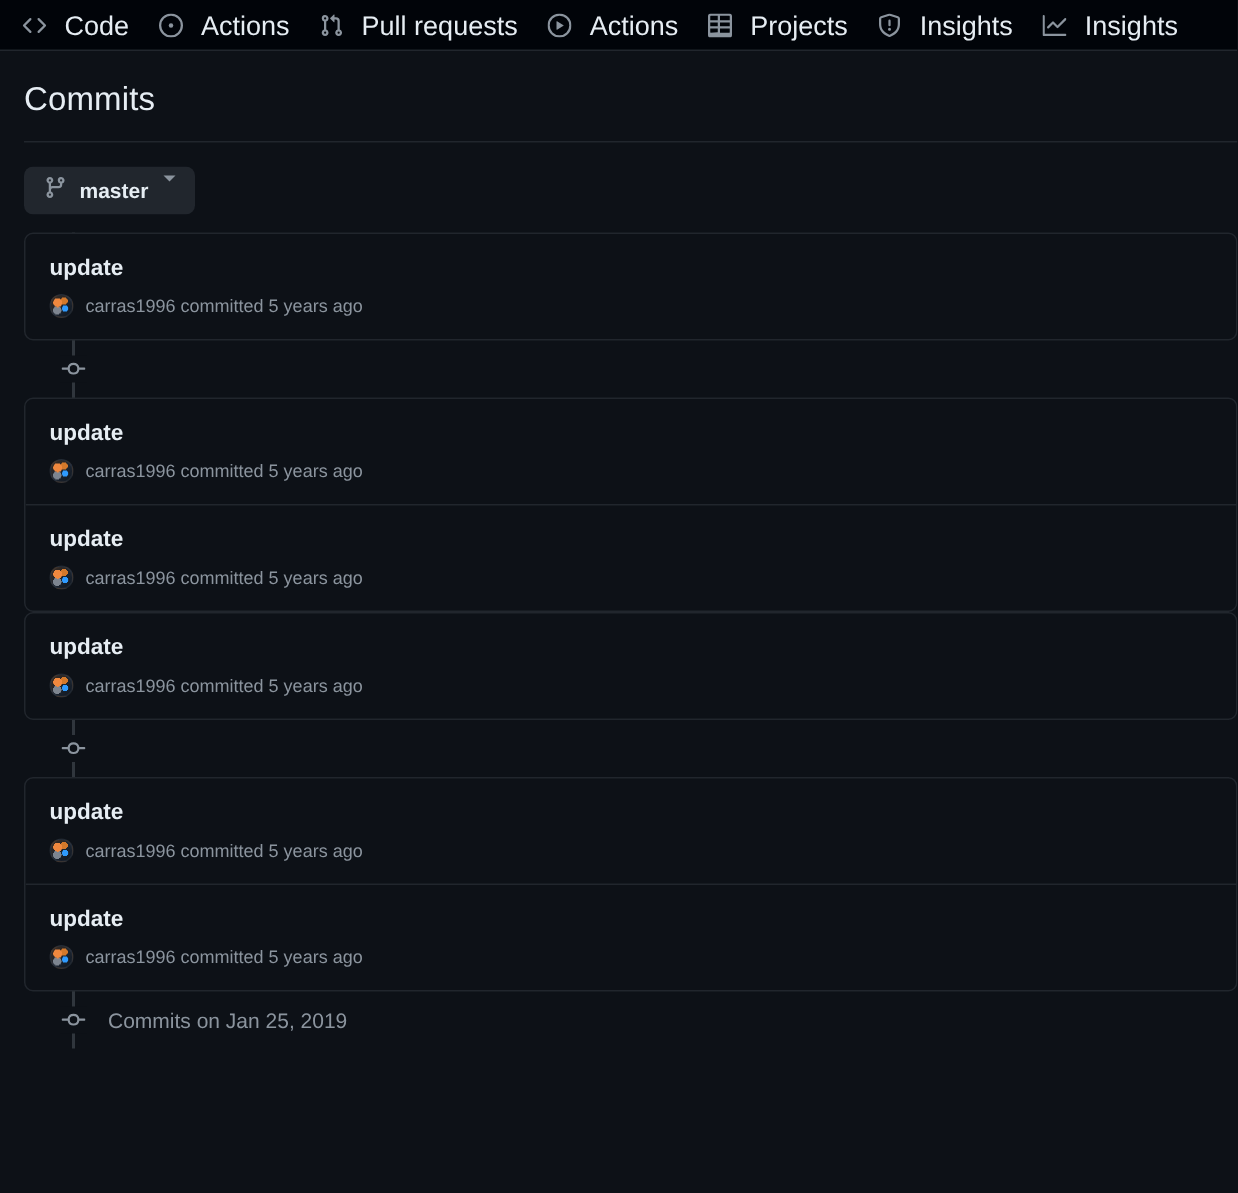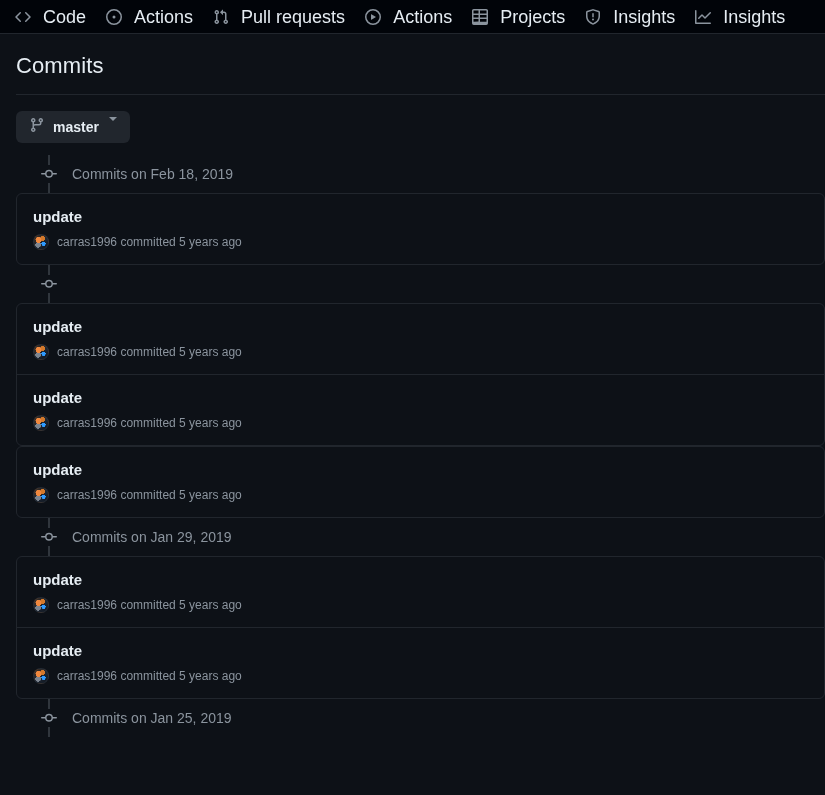--- a/index.html
+++ b/index.html
@@ -273,91 +273,82 @@
             <path d="M9.5 3.25a2.25 2.25 0 1 1 3 2.122V6A2.5 2.5 0 0 1 10 8.5H6a1 1 0 0 0-1 1v1.128a2.251 2.251 0 1 1-1.5 0V5.372a2.25 2.25 0 1 1 1.5 0v1.836A2.493 2.493 0 0 1 6 7h4a1 1 0 0 0 1-1v-.628A2.25 2.25 0 0 1 9.5 3.25Zm-6 0a.75.75 0 1 0 1.5 0 .75.75 0 0 0-1.5 0Zm8.25-.75a.75.75 0 1 0 0 1.5.75.75 0 0 0 0-1.5ZM4.25 12a.75.75 0 1 0 0 1.5.75.75 0 0 0 0-1.5Z"></path>
           </svg>
       </span>
       <span>master</span>
       <span class="caret"></span>
     </button>
   </div>
 
   <div class="timeline">
 
+    <div class="commit-card">
+      <div class="commit-row">
+        <a class="commit-title">update</a>
+        <div class="commit-meta">
+          <span class="avatar"></span>
+          <span class="commit-author">
+            <span class="author-name">carras1996</span>
+            <span>committed 5 years ago</span>
+          </span>
+        </div>
+      </div>
+    </div>
+
     <div class="group-header">
       <span class="commit-node">
         <svg viewBox="0 0 16 16" width="16" height="16">
             <path d="M11.93 8.5a4.002 4.002 0 0 1-7.86 0H.75a.75.75 0 0 1 0-1.5h3.32a4.002 4.002 0 0 1 7.86 0h3.32a.75.75 0 0 1 0 1.5Zm-1.43-.75a2.5 2.5 0 1 0-5 0 2.5 2.5 0 0 0 5 0Z"></path>
           </svg>
       </span>
-      <span class="group-title">Commits on Feb 18, 2019</span>
-    </div>
+    </div>
+    <div class="commit-card">
+      <div class="commit-row">
+        <a class="commit-title">update</a>
+        <div class="commit-meta">
+          <span class="avatar"></span>
+          <span class="commit-author">
+            <span class="author-name">carras1996</span>
+            <span>committed 5 years ago</span>
+          </span>
+        </div>
+      </div>
+      <div class="commit-row">
+        <a class="commit-title">update</a>
+        <div class="commit-meta">
+          <span class="avatar"></span>
+          <span class="commit-author">
+            <span class="author-name">carras1996</span>
+            <span>committed 5 years ago</span>
+          </span>
+        </div>
+      </div>
+    </div>
+
     <div class="commit-card">
       <div class="commit-row">
         <a class="commit-title">update</a>
         <div class="commit-meta">
           <span class="avatar"></span>
           <span class="commit-author">
             <span class="author-name">carras1996</span>
             <span>committed 5 years ago</span>
           </span>
         </div>
       </div>
     </div>
 
     <div class="group-header">
       <span class="commit-node">
         <svg viewBox="0 0 16 16" width="16" height="16">
             <path d="M11.93 8.5a4.002 4.002 0 0 1-7.86 0H.75a.75.75 0 0 1 0-1.5h3.32a4.002 4.002 0 0 1 7.86 0h3.32a.75.75 0 0 1 0 1.5Zm-1.43-.75a2.5 2.5 0 1 0-5 0 2.5 2.5 0 0 0 5 0Z"></path>
           </svg>
       </span>
-    </div>
-    <div class="commit-card">
-      <div class="commit-row">
-        <a class="commit-title">update</a>
-        <div class="commit-meta">
-          <span class="avatar"></span>
-          <span class="commit-author">
-            <span class="author-name">carras1996</span>
-            <span>committed 5 years ago</span>
-          </span>
-        </div>
-      </div>
-      <div class="commit-row">
-        <a class="commit-title">update</a>
-        <div class="commit-meta">
-          <span class="avatar"></span>
-          <span class="commit-author">
-            <span class="author-name">carras1996</span>
-            <span>committed 5 years ago</span>
-          </span>
-        </div>
-      </div>
-    </div>
-
-    <div class="commit-card">
-      <div class="commit-row">
-        <a class="commit-title">update</a>
-        <div class="commit-meta">
-          <span class="avatar"></span>
-          <span class="commit-author">
-            <span class="author-name">carras1996</span>
-            <span>committed 5 years ago</span>
-          </span>
-        </div>
-      </div>
-    </div>
-
-    <div class="group-header">
-      <span class="commit-node">
-        <svg viewBox="0 0 16 16" width="16" height="16">
-            <path d="M11.93 8.5a4.002 4.002 0 0 1-7.86 0H.75a.75.75 0 0 1 0-1.5h3.32a4.002 4.002 0 0 1 7.86 0h3.32a.75.75 0 0 1 0 1.5Zm-1.43-.75a2.5 2.5 0 1 0-5 0 2.5 2.5 0 0 0 5 0Z"></path>
-          </svg>
-      </span>
-      <span class="group-title">Commits on Jan 29, 2019</span>
     </div>
     <div class="commit-card">
       <div class="commit-row">
         <a class="commit-title">update</a>
         <div class="commit-meta">
           <span class="avatar"></span>
           <span class="commit-author">
             <span class="author-name">carras1996</span>
             <span>committed 5 years ago</span>
           </span>

